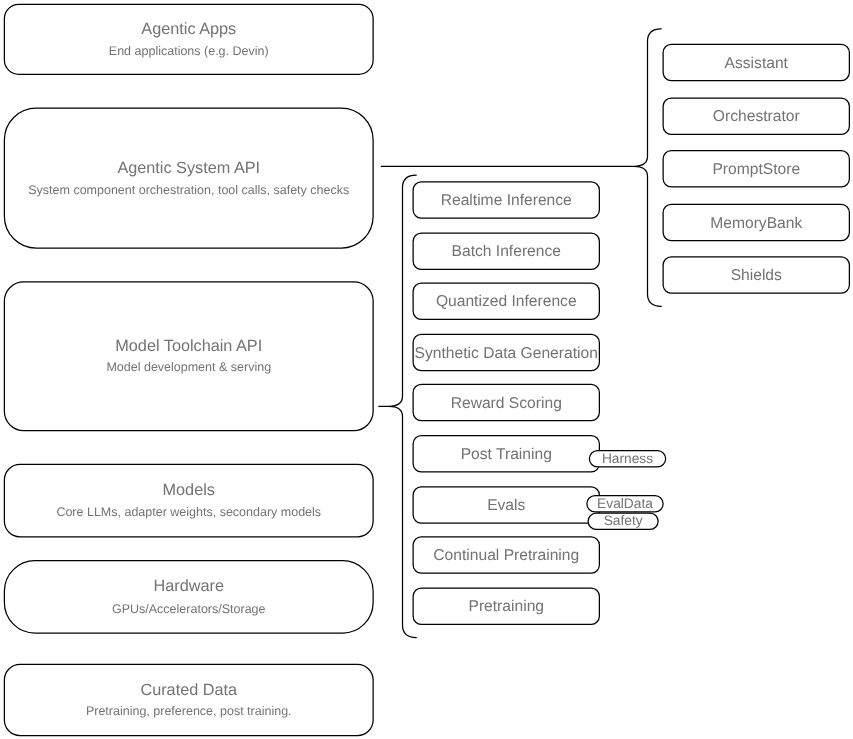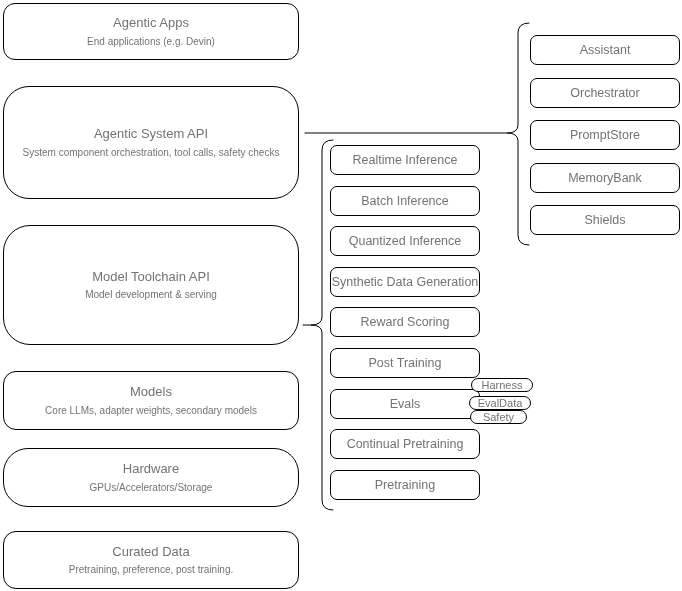--- a/index.html
+++ b/index.html
@@ -100,21 +100,21 @@
   <div class="box" style="left:3px; top:3px; width:296px; height:57px; border-radius:12px;">
     <div class="t">Agentic Apps</div>
     <div class="s">End applications (e.g. Devin)</div>
   </div>
 
   <div class="box" style="left:3px; top:86px; width:296px; height:113px; border-radius:26px;">
     <div class="t">Agentic System API</div>
     <div class="s">System component orchestration, tool calls, safety checks</div>
   </div>
 
-  <div class="box" style="left:3px; top:225px; width:296px; height:120px; border-radius:27px;">
+  <div class="box" style="left:3px; top:225px; width:296px; height:120px; border-radius:16px;">
     <div class="t">Model Toolchain API</div>
     <div class="s">Model development &amp; serving</div>
   </div>
 
   <div class="box" style="left:3px; top:371px; width:296px; height:59px; border-radius:13px;">
     <div class="t">Models</div>
     <div class="s">Core LLMs, adapter weights, secondary models</div>
   </div>
 
   <div class="box" style="left:3px; top:448px; width:296px; height:59px; border-radius:25px;">
@@ -148,21 +148,21 @@
   <div class="item mid" style="top:389px;">
     <span>Evals</span>
   </div>
   <div class="item mid" style="top:429px;">
     <span>Continual Pretraining</span>
   </div>
   <div class="item mid" style="top:470px;">
     <span>Pretraining</span>
   </div>
 
-  <div class="tag" style="left:471px; top:378px; width:62px;align-items:flex-end;">
+  <div class="tag" style="left:471px; top:360px; width:62px;align-items:flex-end;">
     <span>Harness</span>
   </div>
   <div class="tag" style="left:469px; top:396px; width:62px;">
     <span>EvalData</span>
   </div>
   <div class="tag" style="left:470px; top:410px; width:57px;">
     <span>Safety</span>
   </div>
 
   <div class="item right" style="top:35px;">

